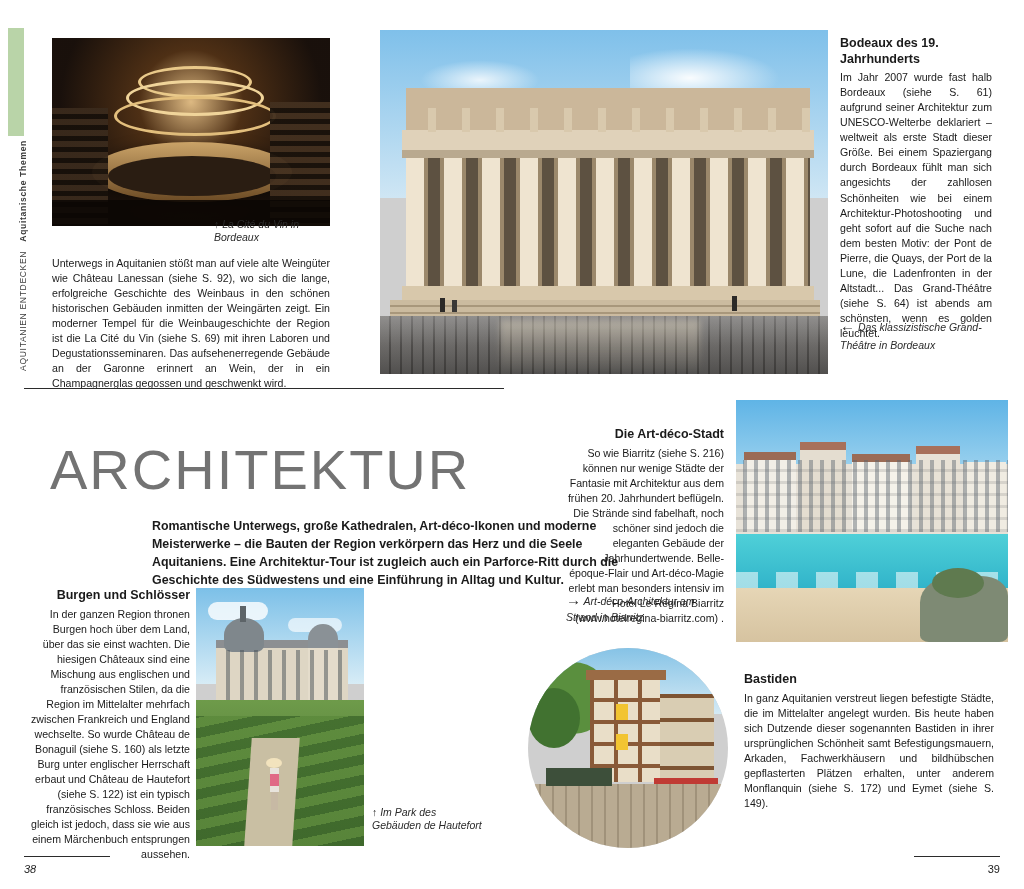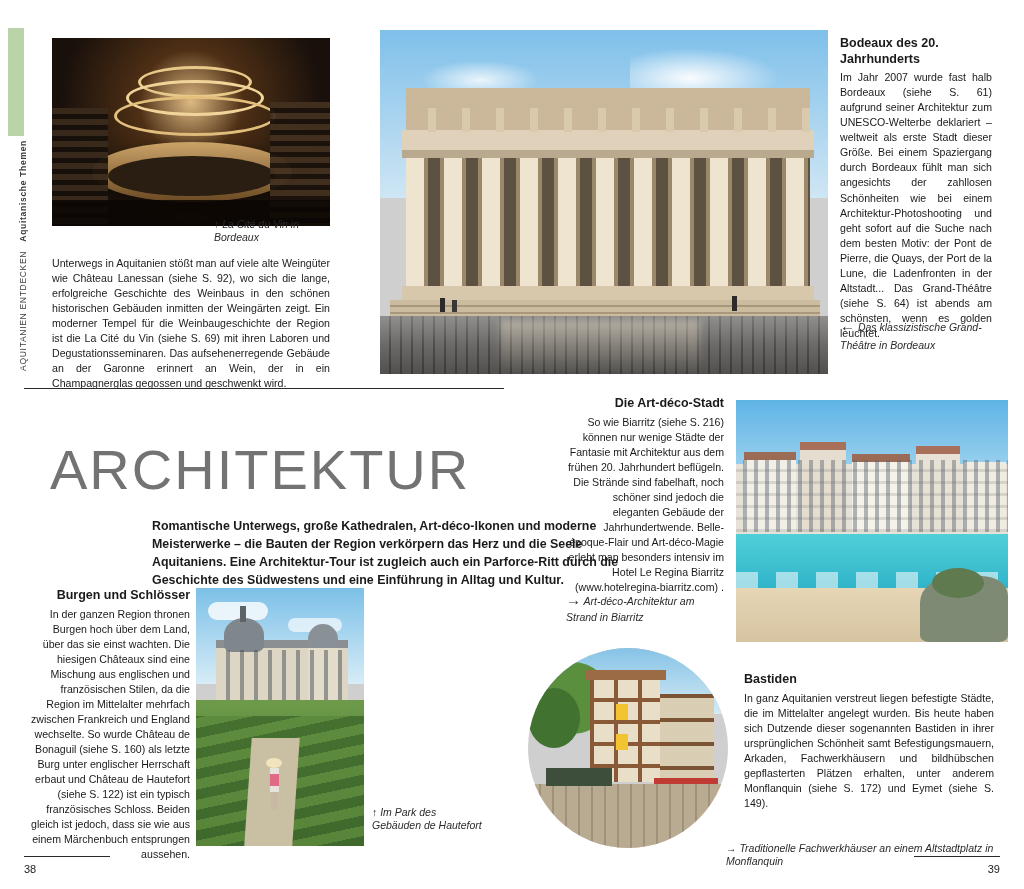--- a/index.html
+++ b/index.html
@@ -51,21 +51,21 @@
   .lede{
     position:absolute;left:152px;top:518px;width:470px;
     font-size:12.4px;font-weight:bold;line-height:1.45;
   }
 
   
   .divider{position:absolute;left:24px;top:388px;width:480px;height:1px;background:#2b2b2b;}
   .foot-rule-l{position:absolute;left:24px;bottom:32px;width:86px;height:1px;background:#2b2b2b;}
   .foot-rule-r{position:absolute;right:24px;bottom:32px;width:86px;height:1px;background:#2b2b2b;}
   .folio{position:absolute;bottom:14px;font-size:11px;color:#222;}
-  .folio.l{left:24px;}
+  .folio.l{left:24px;font-style:italic;}
   .folio.r{right:24px;}
 
   
   .grad-sky{background:linear-gradient(#7fc0ea,#cfe6f4);}
 </style>
 </head>
 <body>
 
 <div class="page">
 
@@ -133,36 +133,36 @@
         background-blend-mode:overlay;"></div>
     <div style="position:absolute;left:120px;top:290px;width:200px;height:54px;background:
         linear-gradient(rgba(255,240,210,.35),rgba(255,240,210,0));filter:blur(3px);"></div>
 
     <div style="position:absolute;left:60px;top:268px;width:5px;height:14px;background:#2c2a28;"></div>
     <div style="position:absolute;left:72px;top:270px;width:5px;height:12px;background:#3a3836;"></div>
     <div style="position:absolute;left:352px;top:266px;width:5px;height:15px;background:#2c2a28;"></div>
   </div>
 
   <div style="position:absolute;left:840px;top:36px;width:152px;">
-    <h3 class="h-sm">Bodeaux des 20. Jahrhunderts</h3>
+    <h3 class="h-sm">Bodeaux des 19. Jahrhunderts</h3>
     <p class="body-txt">Im Jahr 2007 wurde fast halb Bordeaux (siehe S. 61) aufgrund seiner Architektur zum UNESCO-Welterbe deklariert – weltweit als erste Stadt dieser Größe. Bei einem Spaziergang durch Bordeaux fühlt man sich angesichts der zahllosen Schönheiten wie bei einem Architektur-Photoshooting und geht sofort auf die Suche nach dem besten Motiv: der Pont de Pierre, die Quays, der Port de la Lune, die Ladenfronten in der Altstadt... Das Grand-Théâtre (siehe S. 64) ist abends am schönsten, wenn es golden leuchtet.</p>
   </div>
 
   <div class="cap" style="left:840px;top:318px;width:152px;">
     <div class="arrow" style="font-size:15px;line-height:1;margin-bottom:6px;">←</div>
     <span>Das klassizistische Grand-Théâtre in Bordeaux</span>
   </div>
 
   <div class="divider"></div>
 
   <div class="title2">ARCHITEKTUR</div>
   <div class="lede">Romantische Unterwegs, große Kathedralen, Art-déco-Ikonen und moderne Meisterwerke – die Bauten der Region verkörpern das Herz und die Seele Aquitaniens. Eine Architektur-Tour ist zugleich auch ein Parforce-Ritt durch die Geschichte des Südwestens und eine Einführung in Alltag und Kultur.</div>
 
   <div style="position:absolute;left:566px;top:396px;width:158px;text-align:right;">
-    <h3 class="h-sm" style="text-align:right;">Die Art-déco-Stadt</h3>
+    <h3 class="h-sm" style="text-align:right;margin-top:31px;">Die Art-déco-Stadt</h3>
     <p class="body-txt" style="text-align:right;">So wie Biarritz (siehe S. 216) können nur wenige Städte der Fantasie mit Architektur aus dem frühen 20. Jahrhundert beflügeln. Die Strände sind fabelhaft, noch schöner sind jedoch die eleganten Gebäude der Jahrhundertwende. Belle-époque-Flair und Art-déco-Magie erlebt man besonders intensiv im Hotel Le Regina Biarritz (www.hotelregina-biarritz.com) .</p>
   </div>
 
   <div class="img" style="left:736px;top:400px;width:272px;height:242px;">
     <div class="sky" style="height:104px;background:linear-gradient(#5fb4e6,#b9e0f2);"></div>
 
     <div style="position:absolute;left:0;top:64px;width:272px;height:70px;background:#e7e2d8;"></div>
     <div style="position:absolute;left:8px;top:58px;width:52px;height:74px;background:#f2efe7;"></div>
     <div style="position:absolute;left:64px;top:48px;width:46px;height:84px;background:#e4ddd0;"></div>
     <div style="position:absolute;left:116px;top:60px;width:58px;height:72px;background:#f5f2ea;"></div>
@@ -256,23 +256,19 @@
         repeating-linear-gradient(90deg,#b9ab92 0 11px,#a0927a 11px 13px);"></div>
 
     <div style="position:absolute;left:18px;top:120px;width:66px;height:18px;background:#3d4f3a;"></div>
   </div>
 
   <div style="position:absolute;left:744px;top:672px;width:250px;">
     <h3 class="h-sm">Bastiden</h3>
     <p class="body-txt">In ganz Aquitanien verstreut liegen befestigte Städte, die im Mittelalter angelegt wurden. Bis heute haben sich Dutzende dieser sogenannten Bastiden in ihrer ursprünglichen Schönheit samt Befestigungsmauern, Arkaden, Fachwerkhäusern und bildhübschen gepflasterten Plätzen erhalten, unter anderem Monflanquin (siehe S. 172) und Eymet (siehe S. 149).</p>
   </div>
 
-  <div class="cap" style="left:726px;top:842px;width:268px;">
-    <span class="arrow">→</span>
-    <span>Traditionelle Fachwerkhäuser an einem Altstadtplatz in Monflanquin</span>
-  </div>
 
   <div class="foot-rule-l"></div>
   <div class="foot-rule-r"></div>
   <div class="folio l">38</div>
   <div class="folio r">39</div>
 
 </div>
 
 </body></html>

